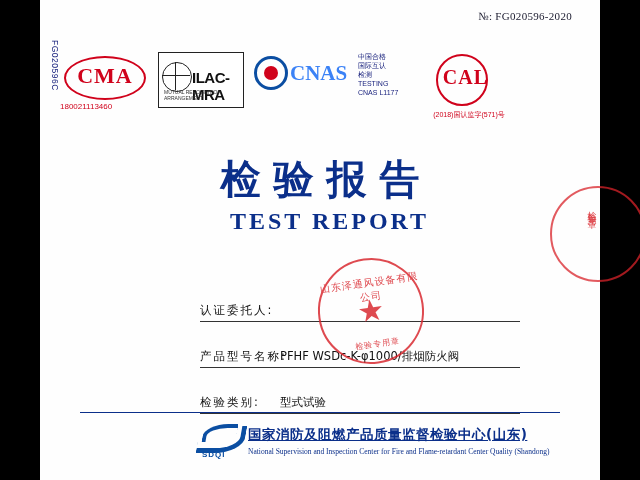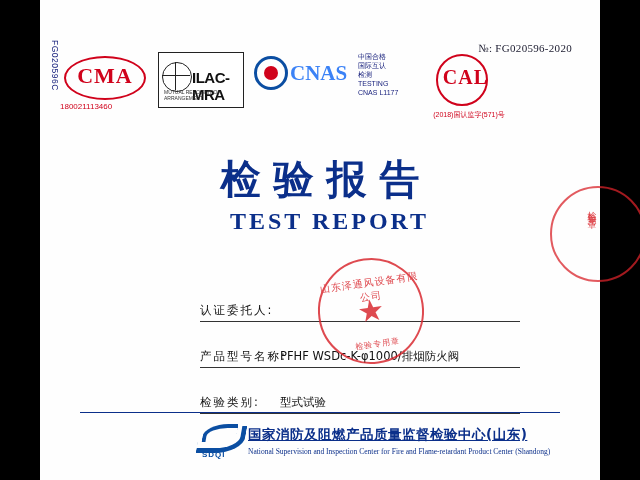--- a/index.html
+++ b/index.html
@@ -37,21 +37,20 @@
 
   
   .report-no {
     position: absolute;
     right: 28px;
     top: 10px;
     font-size: 11px;
     color: #1a1a2e;
     letter-spacing: 0.3px;
     font-family: "Liberation Serif", serif;
-    margin-top: 32px;
   }
 
   
   .logo-row {
     position: absolute;
     left: 0px;
     top: 38px;
     width: 560px;
     height: 82px;
   }
@@ -551,17 +550,17 @@
 
     <div class="footer-rule"></div>
 
     <div class="footer">
       <div class="sdqi-logo">
         <div class="sdqi-swoosh"></div>
         <div class="sdqi-swoosh2"></div>
         <div class="sdqi-text">SDQI</div>
       </div>
       <div class="footer-cn">国家消防及阻燃产品质量监督检验中心(山东)</div>
-      <div class="footer-en">National Supervision and Inspection Center for Fire and Flame-retardant Product Center (Shandong)</div>
+      <div class="footer-en">National Supervision and Inspection Center for Fire and Flame-retardant Center Quality (Shandong)</div>
     </div>
 
   </div>
 </div>
 
 </body></html>

